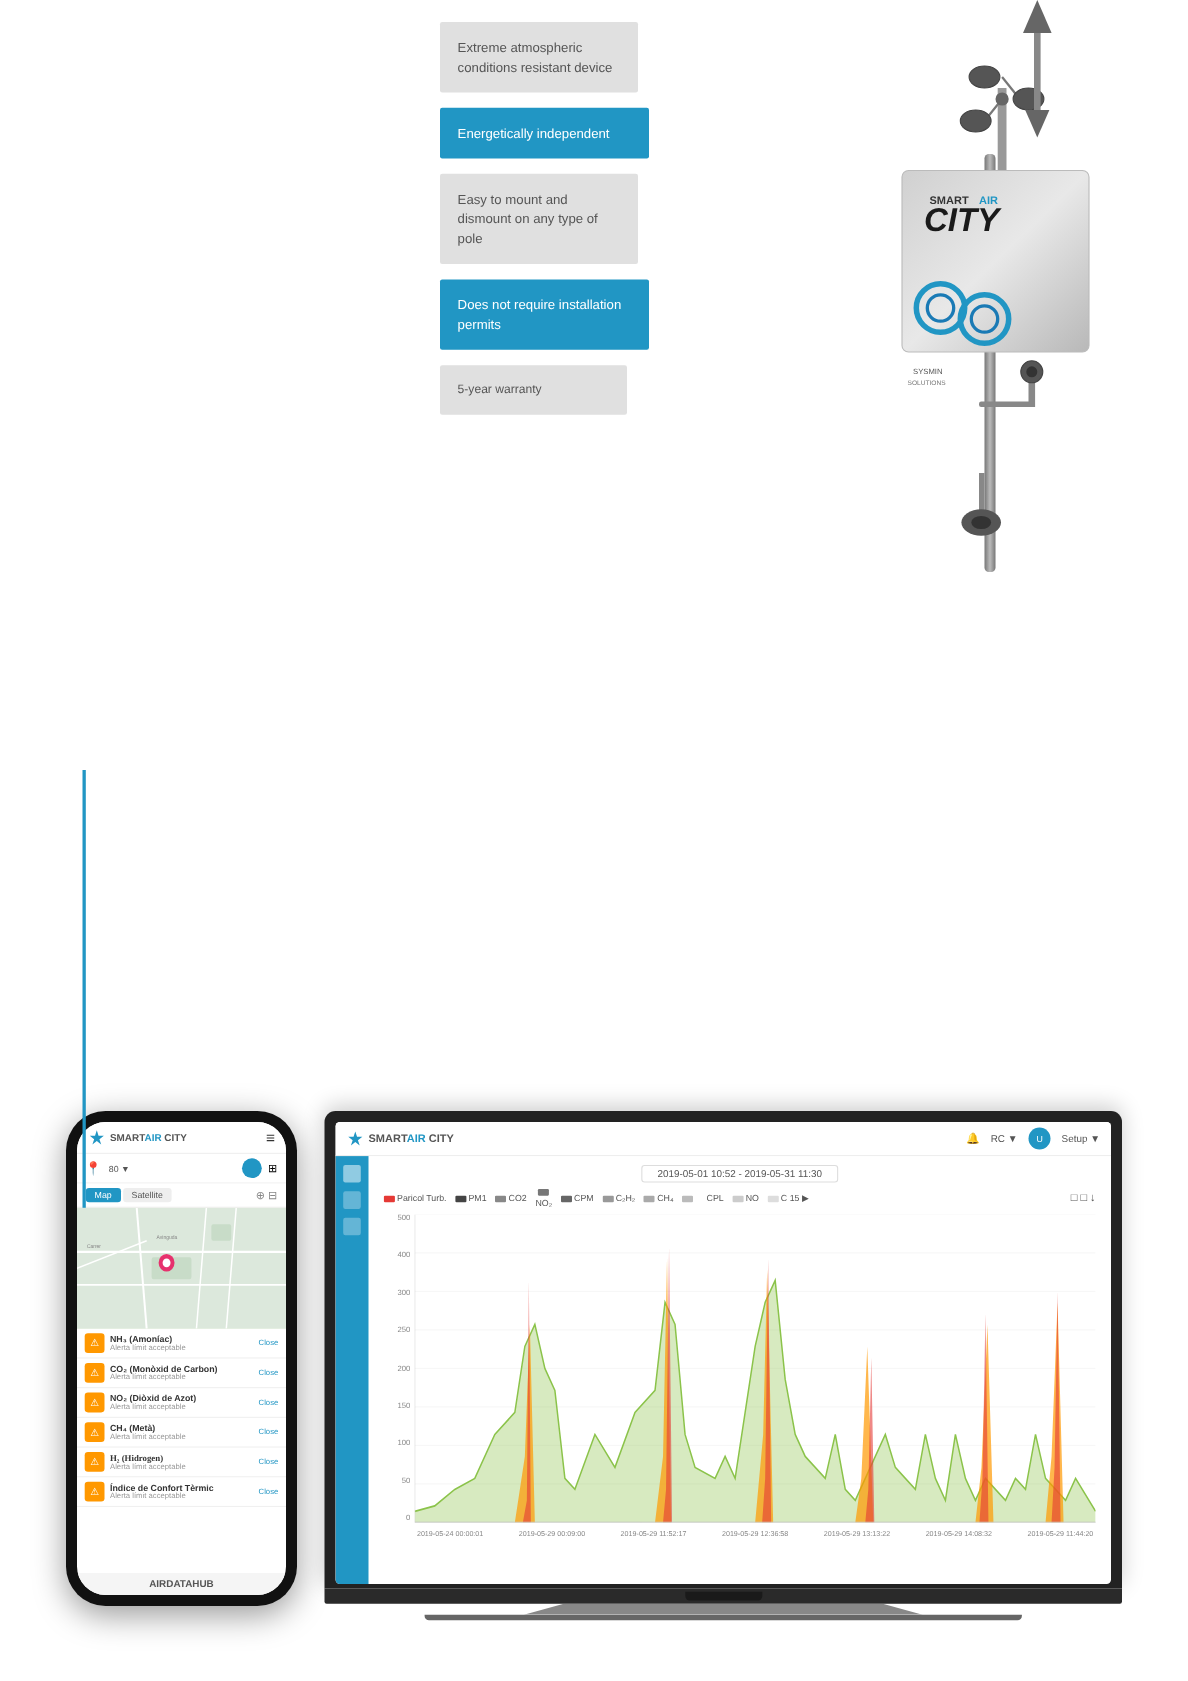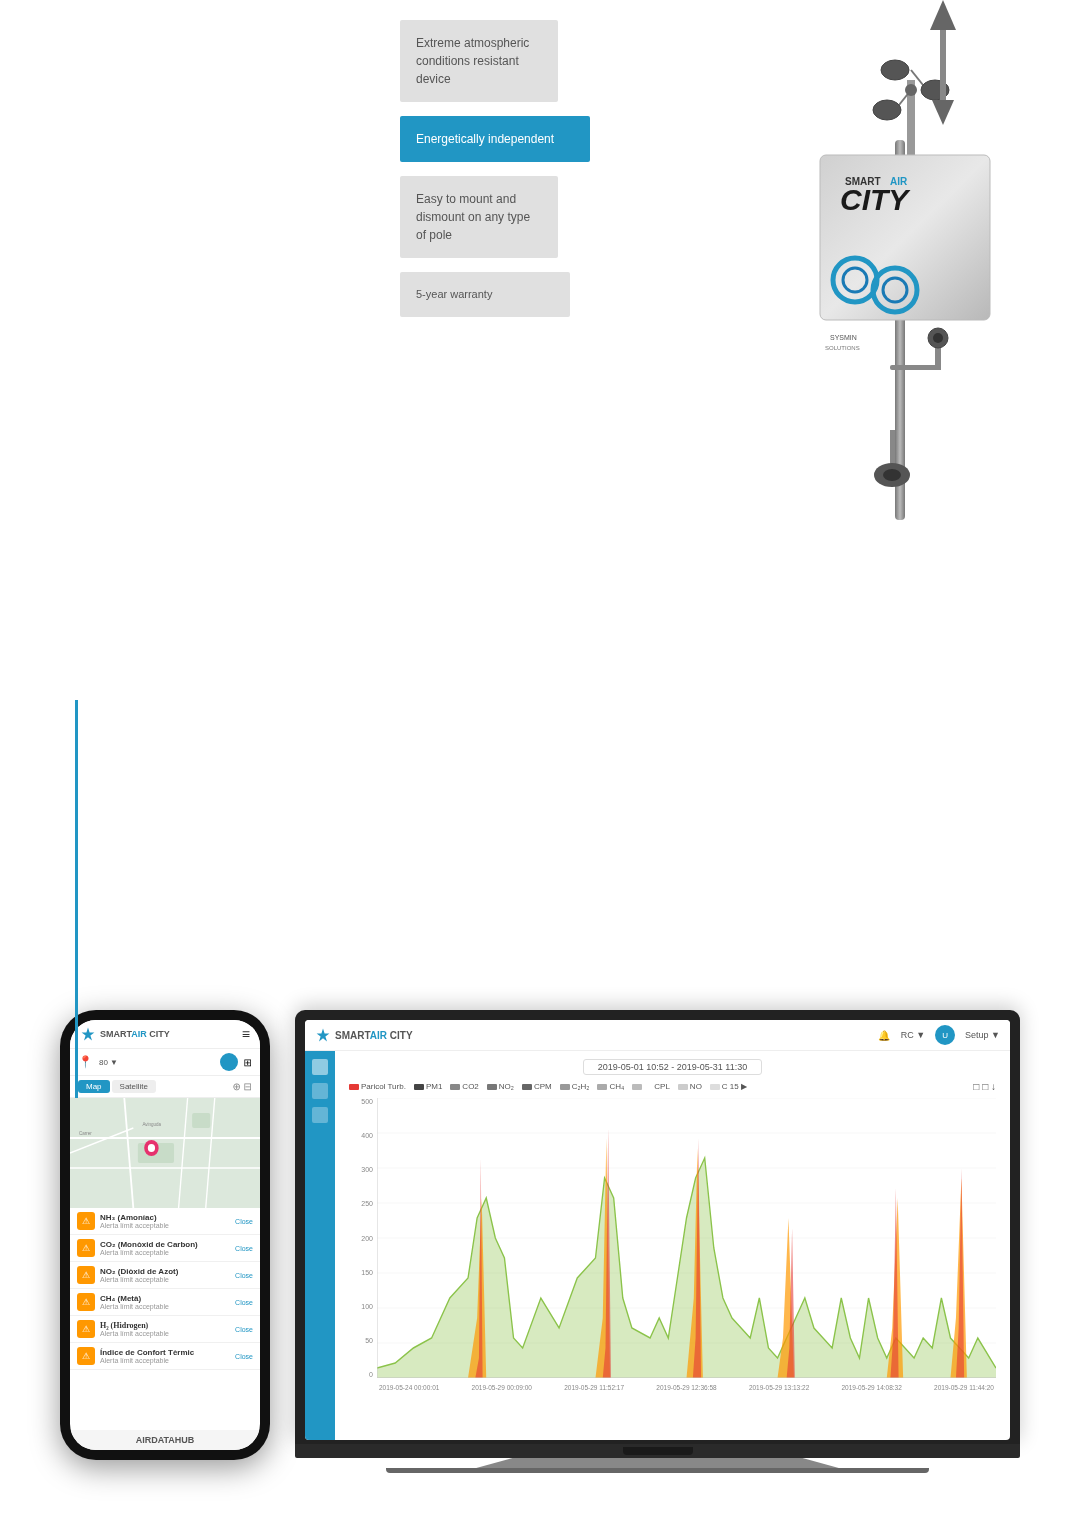--- a/index.html
+++ b/index.html
@@ -11,21 +11,21 @@
       position: relative;
       overflow-x: hidden;
     }
 
     .fbox {
       padding: 14px 16px;
       font-size: 12px;
       line-height: 1.5;
       border-radius: 2px;
     }
-    .fbox-gray { background: #e0e0e0; color: #555; width: 158px; }
+    .fbox-gray { background: #e0e0e0; color: #555; width: 180px; }
     .fbox-blue { background: #2196c4; color: #fff; width: 190px; }
     .fbox-sm-gray { background: #e0e0e0; color: #555; width: 170px; font-size: 11px; }
     .fbox-sm-blue { background: #2196c4; color: #fff; width: 170px; font-size: 11px; }
 
     
     .device-svg-container {
       position: absolute;
       right: 20px;
       top: 0px;
       width: 320px;
@@ -45,20 +45,23 @@
     </div>
 
     <div style="margin-bottom:14px;">
       <div class="fbox fbox-blue">Energetically independent</div>
     </div>
 
     <div style="margin-bottom:14px;">
       <div class="fbox fbox-gray">Easy to mount and dismount on any type of pole</div>
     </div>
 
+    <div style="margin-bottom:14px;">
+      <div class="fbox fbox-blue">Does not require installation permits</div>
+    </div>
 
     <div style="display:flex; gap:8px;">
       <div class="fbox fbox-sm-gray">5-year warranty</div>
     </div>
   </div>
 
   <div class="device-svg-container">
     <svg viewBox="0 0 320 560" width="320" height="560" xmlns="http://www.w3.org/2000/svg">
 
       <g transform="translate(155, 20)">
@@ -285,21 +288,21 @@
                 <span>Paricol Turb.</span>
               </div>
               <div style="display:flex; align-items:center; gap:2px;">
                 <div style="width:10px; height:6px; background:#444; border-radius:1px;"></div>
                 <span>PM1</span>
               </div>
               <div style="display:flex; align-items:center; gap:2px;">
                 <div style="width:10px; height:6px; background:#888; border-radius:1px;"></div>
                 <span>CO2</span>
               </div>
-              <div style="display:flex; align-items:center; gap:2px;">
+              <div style="display:flex; align-items:center; gap:2px;flex-direction:column;">
                 <div style="width:10px; height:6px; background:#777; border-radius:1px;"></div>
                 <span>NO₂</span>
               </div>
               <div style="display:flex; align-items:center; gap:2px;">
                 <div style="width:10px; height:6px; background:#666; border-radius:1px;"></div>
                 <span>CPM</span>
               </div>
               <div style="display:flex; align-items:center; gap:2px;">
                 <div style="width:10px; height:6px; background:#999; border-radius:1px;"></div>
                 <span>C₂H₂</span>

